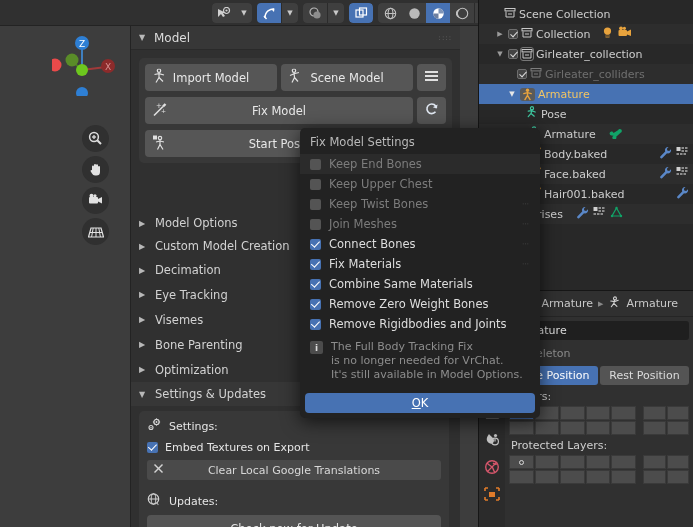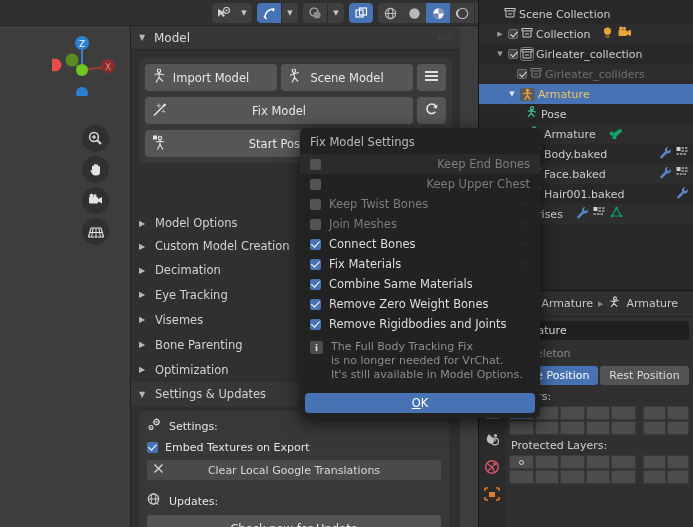--- a/index.html
+++ b/index.html
@@ -177,21 +177,21 @@
     z-index:50;
   }
   #popup .ptitle-row{
     padding:3px 10px 5px 10px; font-size:11.5px; color:#b9b9b9;
   }
   .pop-row{
     height:20px; display:flex;align-items:center;gap:8px;
     padding:0 10px; font-size:11.5px; color:#dedede; cursor:pointer;
   }
   .pop-row.hl{ background:#2b2b2b; }
-  .pop-row.dim{ color:#7c7c7c;justify-content:space-between; }
+  .pop-row.dim{ color:#7c7c7c; }
   .pop-row .dots{ margin-left:auto;color:#555;font-size:7px;letter-spacing:1px; }
   .info-row{
     display:flex; gap:8px; padding:6px 10px 4px 10px; color:#8d8d8d;
     font-size:11px; line-height:14px;
   }
   .info-ic{
     flex:0 0 13px;height:13px;background:#4c4c4c;border-radius:2px;
     color:#ddd;font-size:9px;font-weight:bold;
     display:flex;align-items:center;justify-content:center; margin-top:1px;
   }

